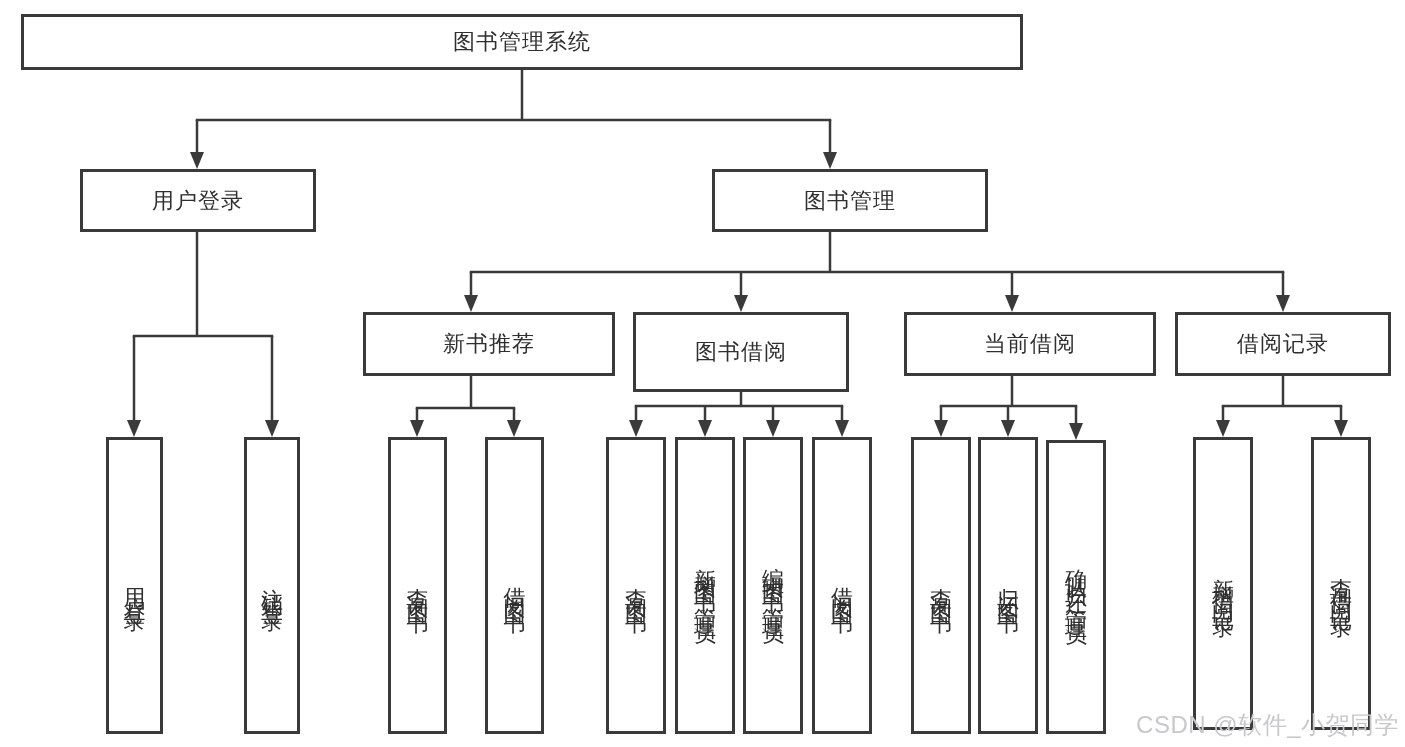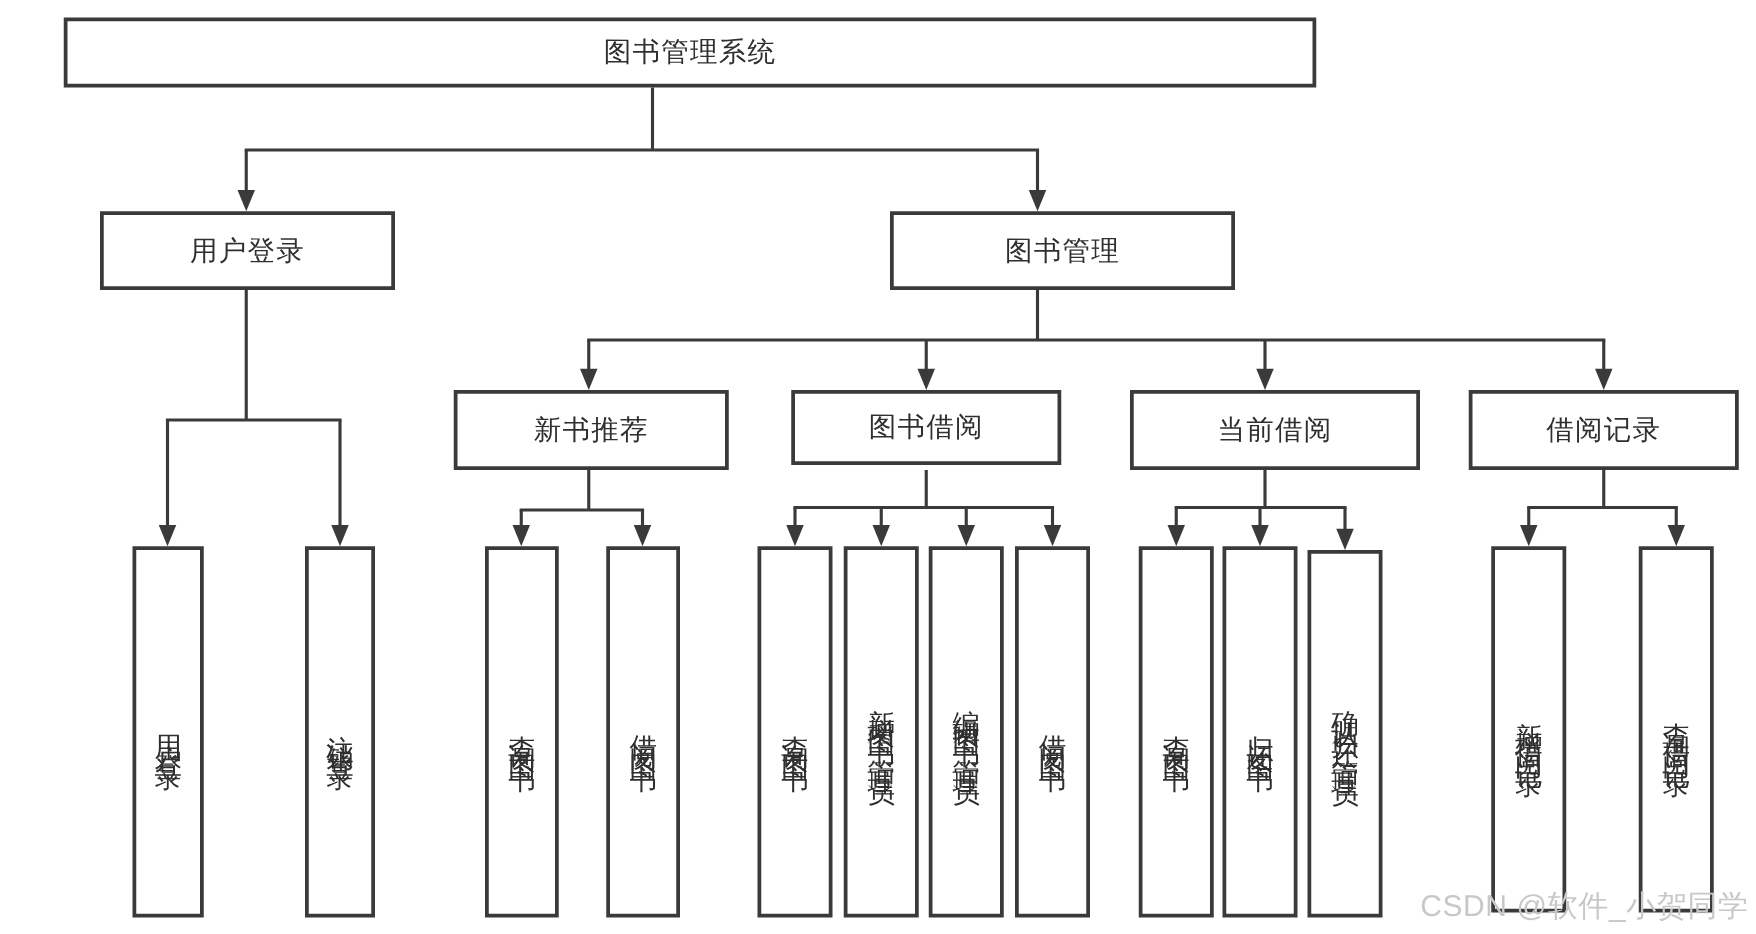--- a/index.html
+++ b/index.html
@@ -45,26 +45,26 @@
     white-space: nowrap;
   }
   .leaf {
     writing-mode: vertical-rl;
     text-orientation: mixed;
     font-size: 22px;
     letter-spacing: 8px;
     white-space: normal;
   }
   
-  .n-root   { left: 21px;   top: 14px;  width: 1002px; height: 56px; margin-left: 30px; }
+  .n-root   { left: 21px;   top: 14px;  width: 1002px; height: 56px; }
   .n-login  { left: 80px;   top: 169px; width: 236px;  height: 63px; }
   .n-mgmt   { left: 712px;  top: 169px; width: 276px;  height: 63px; }
-  .n-nb     { left: 363px;  top: 312px; width: 220px;  height: 64px; }
-  .n-bb     { left: 633px;  top: 312px; width: 216px;  height: 60px; text-align: center; }
-  .n-cb     { left: 904px;  top: 312px; width: 232px;  height: 64px; }
+  .n-nb     { left: 363px;  top: 312px; width: 252px;  height: 64px; }
+  .n-bb     { left: 633px;  top: 312px; width: 216px;  height: 80px; text-align: center; }
+  .n-cb     { left: 904px;  top: 312px; width: 252px;  height: 64px; }
   .n-br     { left: 1175px; top: 312px; width: 216px;  height: 64px; }
   .l-a1 { left: 106px;  top: 437px; width: 57px; height: 297px; }
   .l-a2 { left: 244px;  top: 437px; width: 56px; height: 297px; }
   .l-b1 { left: 388px;  top: 437px; width: 59px; height: 297px; }
   .l-b2 { left: 485px;  top: 437px; width: 59px; height: 297px; }
   .l-c1 { left: 606px;  top: 437px; width: 60px; height: 297px; }
   .l-c2 { left: 675px;  top: 437px; width: 60px; height: 297px; }
   .l-c3 { left: 743px;  top: 437px; width: 60px; height: 297px; }
   .l-c4 { left: 812px;  top: 437px; width: 60px; height: 297px; }
   .l-d1 { left: 911px;  top: 437px; width: 60px; height: 297px; }

